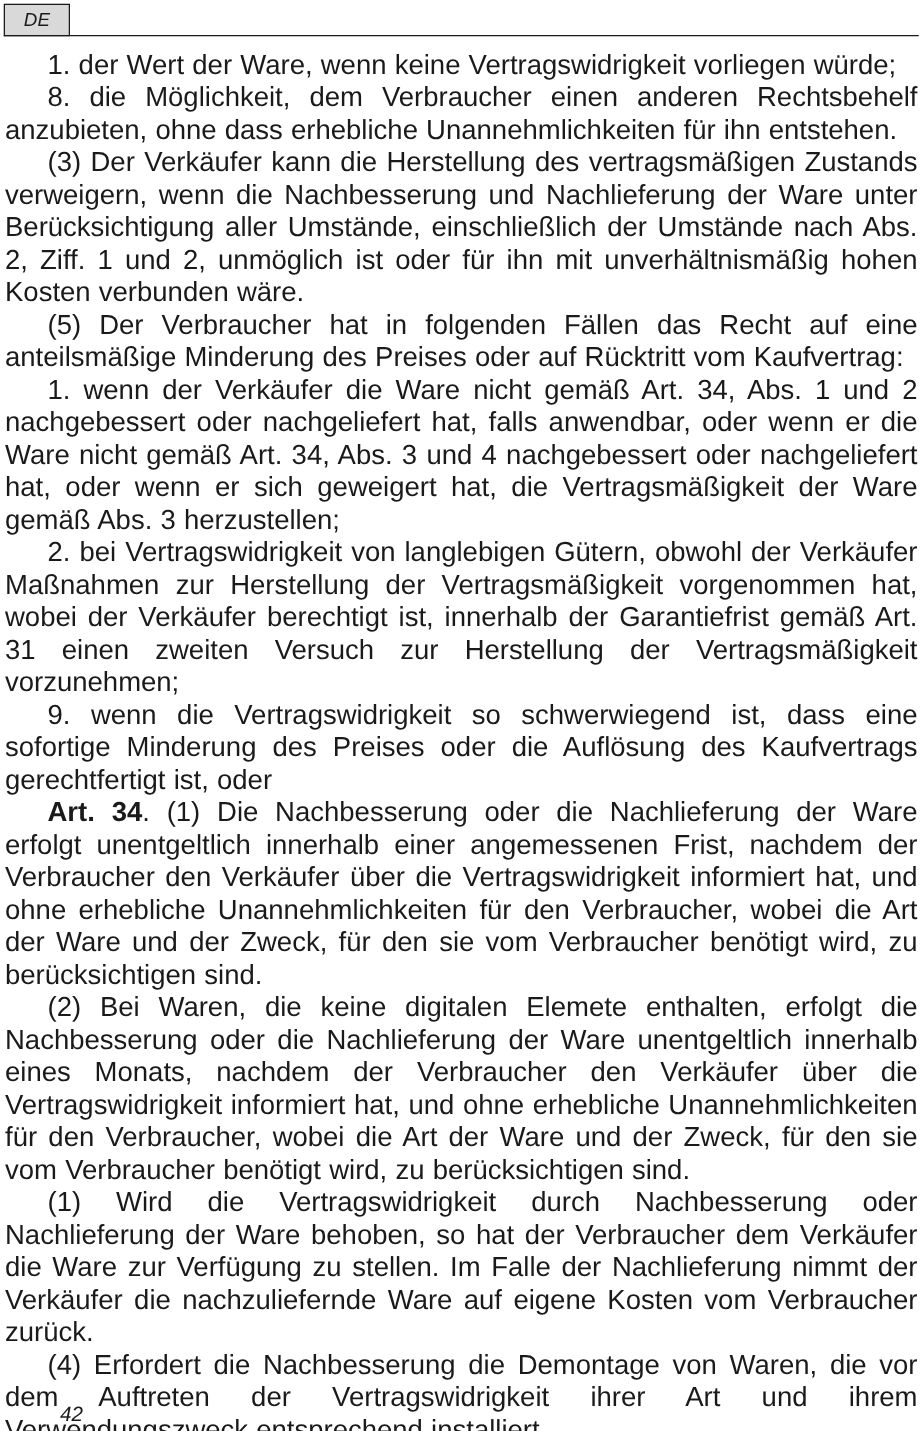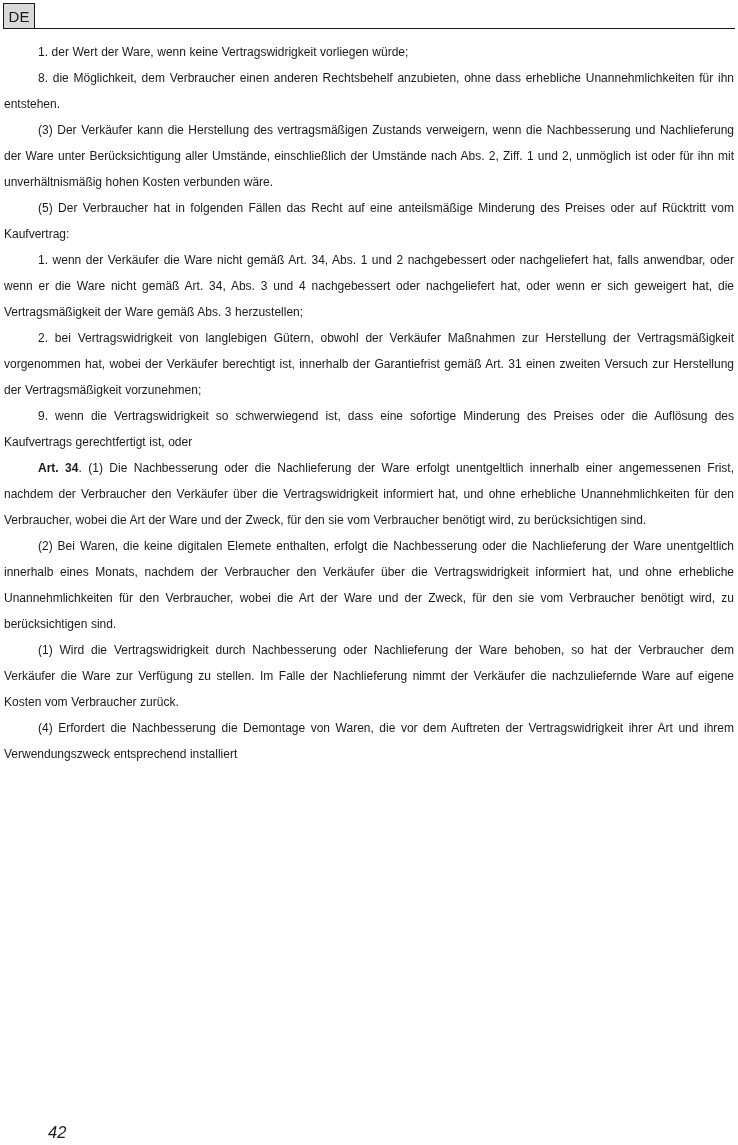--- a/index.html
+++ b/index.html
@@ -19,36 +19,37 @@
     overflow:hidden;
   }
   .header{
     position:absolute;top:0;left:0;width:738px;height:30px;
   }
   .header-rule{
     position:absolute;top:27.5px;left:3px;width:732px;
     border-top:1.5px solid var(--border);
   }
   .de-tab{
-    position:absolute;left:3px;top:3px;width:32px;height:26px;
+    position:absolute;left:3px;top:3px;width:53px;height:26px;
     background:var(--tab-bg);
     border:1.5px solid var(--border);
     display:flex;align-items:center;justify-content:center;
     font-size:15px;
     z-index:2;
     cursor:default;
+    font-style:italic;
   }
   .doc-body{
     position:absolute;top:39px;left:4px;width:730px;
   }
   .doc-body p.para{
     margin:0;
     text-align:justify;
     text-indent:34px;
-    font-size:12px;
+    font-size:22px;
     line-height:26px;
     word-spacing:0.02em;
   }
   .doc-body p.para strong{font-weight:bold;}
   .page-number{
     position:absolute;left:5px;bottom:4px;
     font-style:italic;
     font-size:16.5px;
     line-height:18px;
     margin-left:43px;

